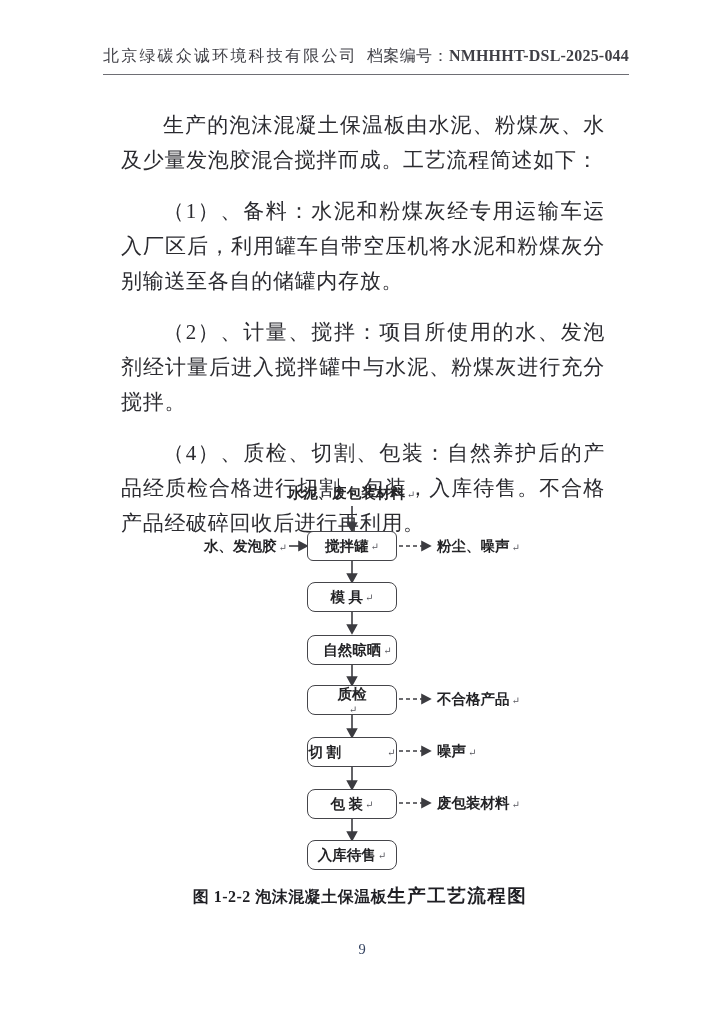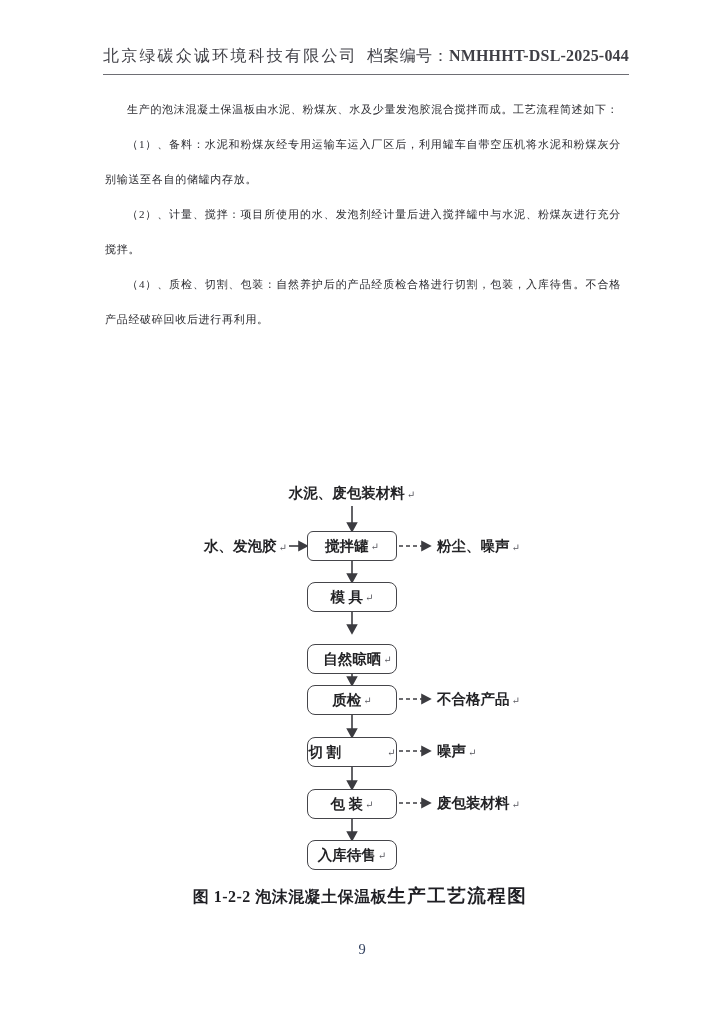--- a/index.html
+++ b/index.html
@@ -13,21 +13,21 @@
     display:flex;justify-content:space-between;align-items:baseline;
     padding-bottom:7px;border-bottom:1px solid #6e6e74;
     font-size:16px;color:#3f3f46;
   }
   .hdr .company{letter-spacing:2.2px;}
   .hdr .arch{letter-spacing:0.4px;}
   .hdr .arch .num{font-weight:700;letter-spacing:0.2px;}
   
   .content{position:absolute;top:92px;left:105px;width:516px;}
   .content p{
-    margin:0;font-size:11px;line-height:35px;letter-spacing:0.7px;
+    margin:16px;font-size:21px;line-height:35px;letter-spacing:0.7px;
     text-indent:2em;text-align:justify;color:#2b2b30;
   }
   
   .chart{position:absolute;top:480px;left:0;width:724px;height:400px;}
   .chart svg{position:absolute;top:0;left:0;}
   .flabel{
     position:absolute;font-size:14.5px;font-weight:600;color:#232326;
     line-height:18px;height:18px;white-space:nowrap;
   }
   .fbox{
@@ -111,25 +111,25 @@
     </div>
 
     <div class="fbox" style="top:51px;border-radius:6px;">
       <span>搅拌罐</span>
         <span class="crlf">↵</span>
     </div>
     <div class="fbox" style="top:102px;">
       <span>模 具</span>
         <span class="crlf">↵</span>
     </div>
-    <div class="fbox" style="top:164px;padding-left:11px;">
+    <div class="fbox" style="top:155px;padding-left:11px;">
       <span>自然晾晒</span>
         <span class="crlf">↵</span>
     </div>
-    <div class="fbox" style="top:205px;">
+    <div class="fbox" style="top:205px;flex-direction:column;">
       <span>质检</span>
         <span class="crlf">↵</span>
     </div>
     <div class="fbox" style="top:257px;gap:44px;">
       <span>切 割</span>
         <span class="crlf">↵</span>
     </div>
     <div class="fbox" style="top:309px;">
       <span>包 装</span>
         <span class="crlf">↵</span>

